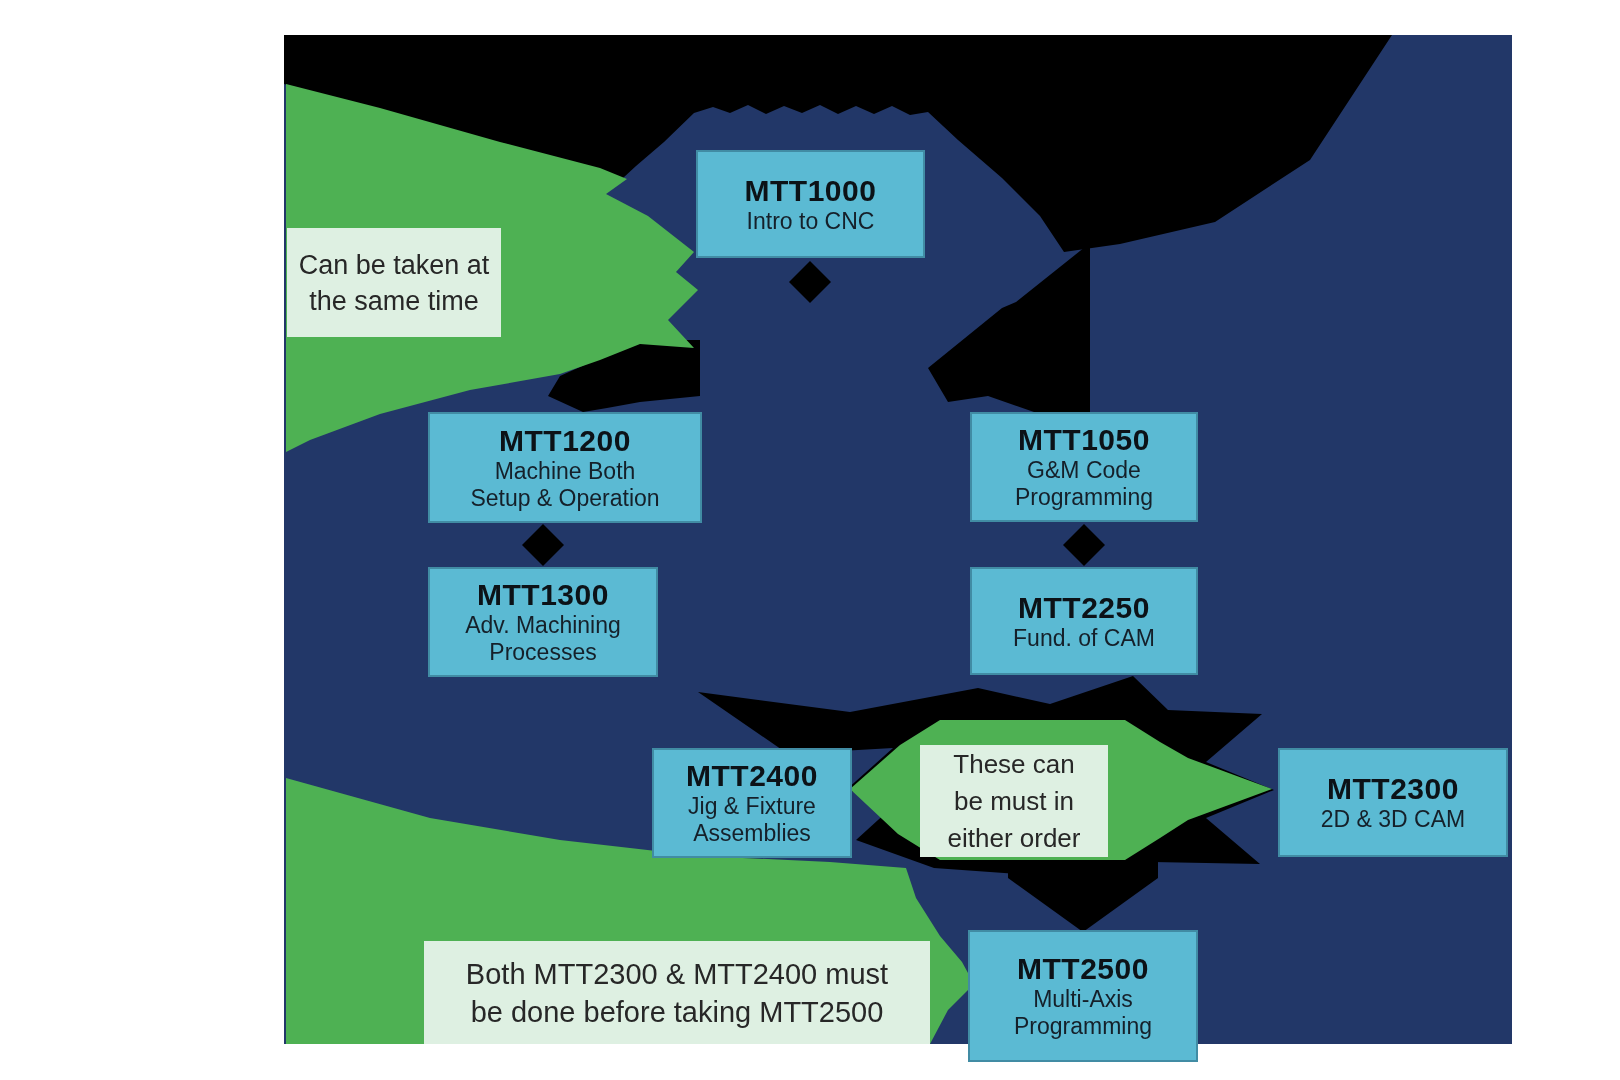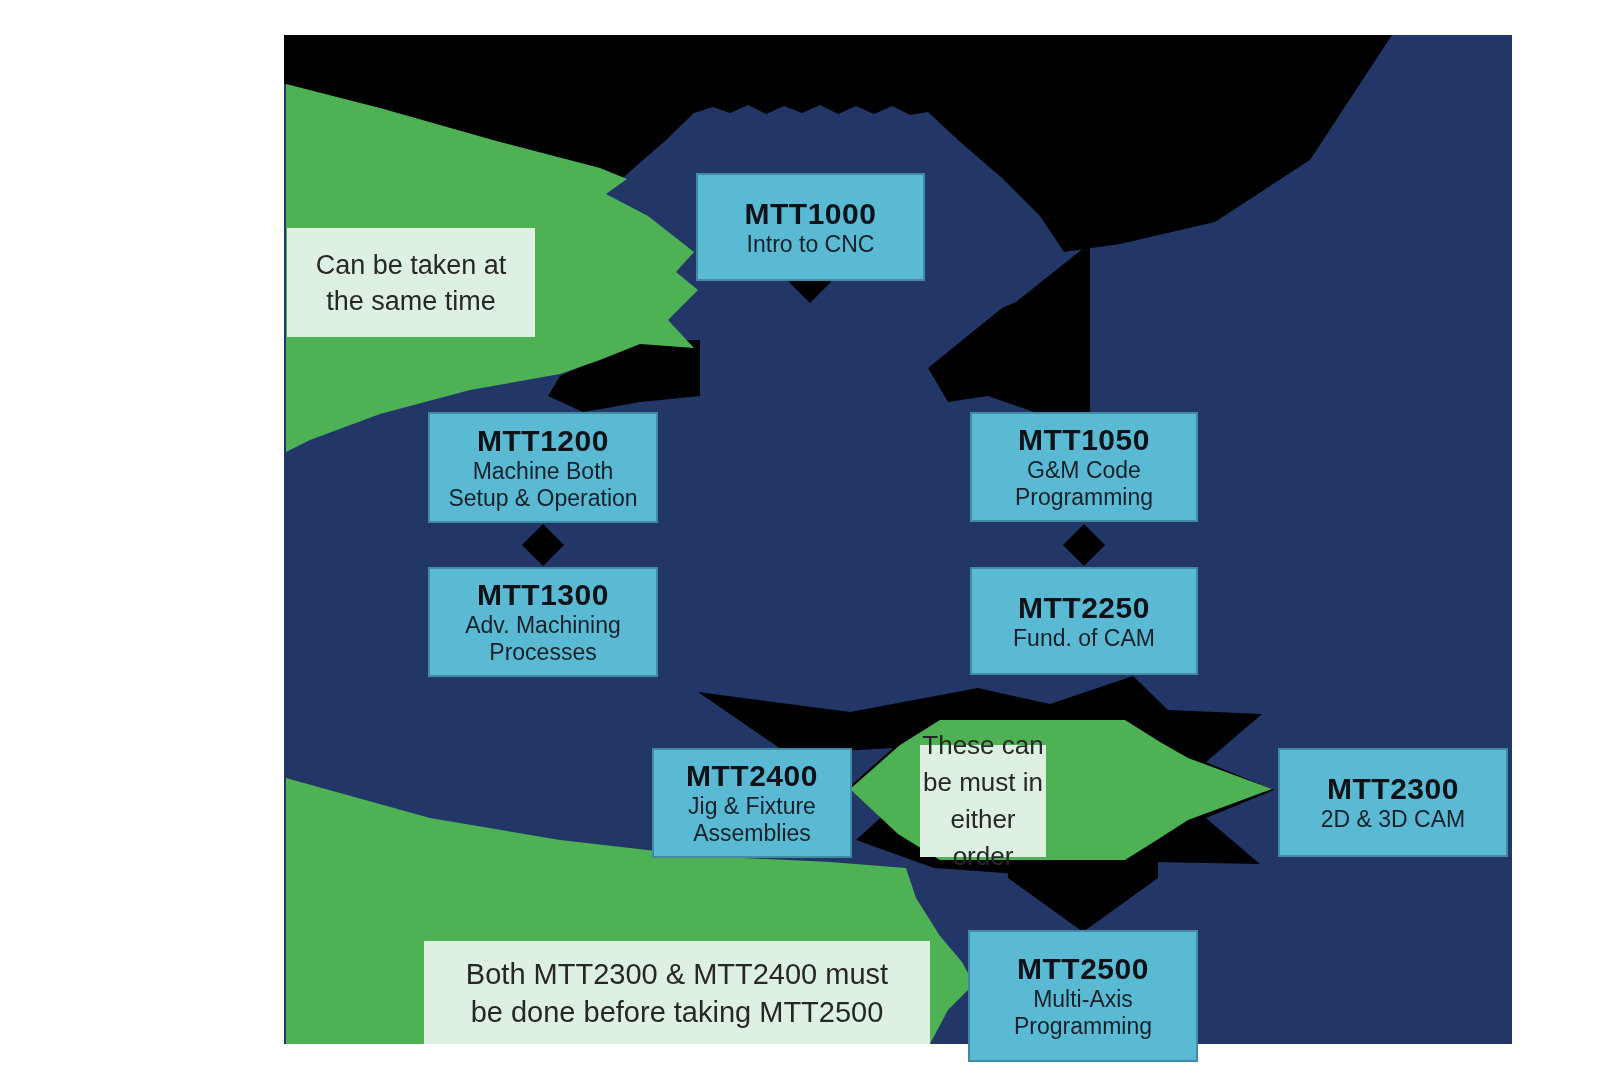--- a/index.html
+++ b/index.html
@@ -69,27 +69,27 @@
 
     <path fill="#4eb153" d="
       M286,778 L430,818 L560,840 L700,856 L830,862 L906,868 L916,898 L940,936
       L962,962 L974,984 L948,1010 L930,1044 L286,1044 Z"></path>
 
     <path fill="#4eb153" d="
       M850,789 L900,745 L940,720 L1125,720 L1160,742 L1188,758 L1272,789
       L1188,820 L1160,838 L1125,860 L940,860 L898,834 Z"></path>
   </svg>
 
-  <div class="course" style="left:696px;top:150px;width:229px;height:108px;margin-top:23px;">
+  <div class="course" style="left:696px;top:150px;width:229px;height:108px;">
     <span class="code">MTT1000</span>
     <span class="line">Intro to CNC</span>
   </div>
 
 
-  <div class="course" style="left:428px;top:412px;width:230px;height:111px;">
+  <div class="course" style="left:428px;top:412px;width:274px;height:111px;">
     <span class="code">MTT1200</span>
     <span class="line">Machine Both</span>
     <span class="line">Setup &amp; Operation</span>
   </div>
 
   <div class="course" style="left:970px;top:412px;width:228px;height:110px;">
     <span class="code">MTT1050</span>
     <span class="line">G&amp;M Code</span>
     <span class="line">Programming</span>
   </div>
@@ -115,26 +115,26 @@
     <span class="code">MTT2300</span>
     <span class="line">2D &amp; 3D CAM</span>
   </div>
 
   <div class="course" style="left:968px;top:930px;width:230px;height:132px;">
     <span class="code">MTT2500</span>
     <span class="line">Multi-Axis</span>
     <span class="line">Programming</span>
   </div>
 
-  <div class="note note-1" style="left:287px;top:228px;width:248px;height:109px;">
+  <div class="note note-1" style="left:287px;top:228px;width:214px;height:109px;">
     <span class="nline">Can be taken at</span>
     <span class="nline">the same time</span>
   </div>
 
-  <div class="note note-2" style="left:920px;top:745px;width:126px;height:112px;">
+  <div class="note note-2" style="left:920px;top:745px;width:188px;height:112px;">
     <span class="nline">These can</span>
     <span class="nline">be must in</span>
     <span class="nline">either order</span>
   </div>
 
   <div class="note note-3" style="left:424px;top:941px;width:506px;height:103px;">
     <span class="nline">Both MTT2300 &amp; MTT2400 must</span>
     <span class="nline">be done before taking MTT2500</span>
   </div>
 

